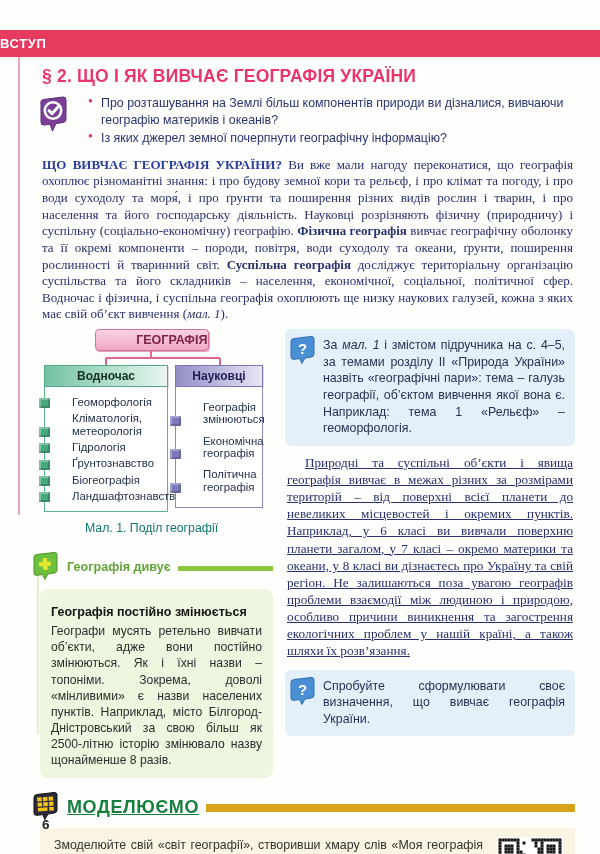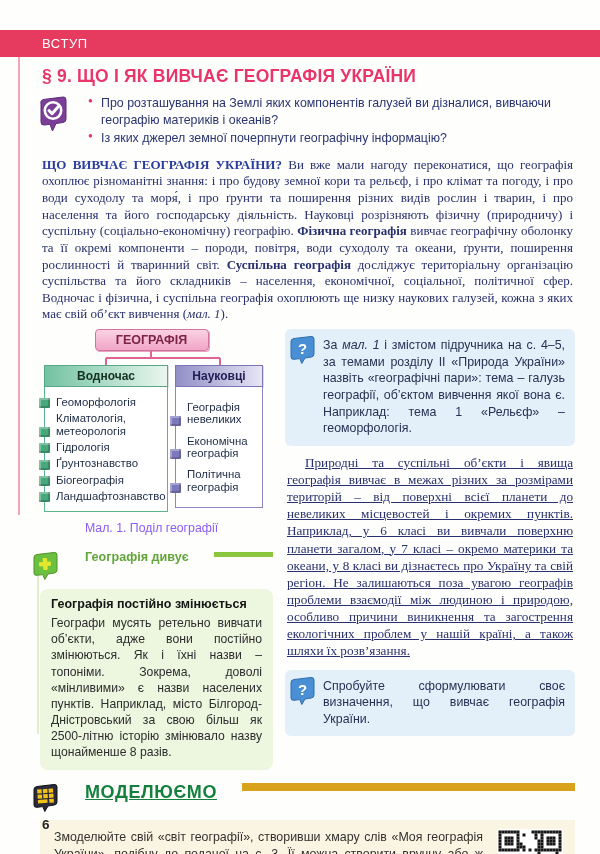--- a/index.html
+++ b/index.html
@@ -2,21 +2,21 @@
 <html lang="uk"><head>
 <meta charset="utf-8">
 <style>
   html,body{margin:0;padding:0;background:#ffffff;}
   body{width:600px;height:854px;overflow:hidden;font-family:"Liberation Sans",sans-serif;}
   .page{position:relative;width:600px;height:854px;background:#fefefc;}
 
   
   .section-bar{position:absolute;top:30px;left:0;width:600px;height:27px;background:#e73a5f;
     display:flex;align-items:center;}
-  .section-bar span{color:#ffffff;font-weight:normal;font-size:13px;letter-spacing:.6px;padding-left:42px;}
+  .section-bar span{color:#ffffff;font-weight:bold;font-size:13px;letter-spacing:.6px;}
 
   
   .pink-rule{position:absolute;left:18px;top:57px;width:2px;height:458px;background:#f2a4bd;}
   .green-rule{position:absolute;left:37px;top:576px;width:2px;height:158px;background:#e4edca;}
 
   .content{position:absolute;left:30px;top:62px;width:545px;}
 
   .para-title{color:#e8356b;font-size:17.5px;font-weight:bold;margin:4px 0 8px 12px;letter-spacing:.2px;}
 
   
@@ -37,47 +37,47 @@
   .ref-italic{font-style:italic;}
 
   
   .cols{display:flex;gap:12px;margin:4px 0 0 0;}
   .col-left{width:243px;flex:none;}
   .col-right{flex:1;min-width:0;}
 
   
   .diagram{width:243px;}
   .geo-root{width:112px;margin:0 auto;background:linear-gradient(180deg,#fad2e2,#f1a6c6);
-    border:1px solid #d4729e;border-radius:4px;text-align:center;font-weight:bold;color:#7c2347;
+    border:1px solid #d4729e;border-radius:4px;text-align:right;font-weight:bold;color:#7c2347;
     font-size:12.5px;padding:3px 0;box-shadow:1px 1px 0 #e4a4c0;}
   .connector{display:block;width:243px;height:14px;}
   .branches{display:flex;justify-content:space-between;padding:0 10px 0 14px;}
   .branch{display:block;}
   .branch.phys{width:124px;}
   .branch.soc{width:88px;}
   .branch-header{font-weight:bold;text-align:center;font-size:12px;padding:3px 0;
     border:1px solid #57a886;color:#14321f;background:linear-gradient(90deg,#74c2a2,#e9f6ef);
     box-shadow:1px 1px 0 rgba(0,0,0,.12);}
   .soc .branch-header{border-color:#7a76b5;color:#201d52;background:linear-gradient(90deg,#918ec6,#e7e5f5);}
   .branch-body{background:#fff;border:1.6px solid #5cb48e;border-top:none;padding:5px 2px 5px 16px;}
   .soc .branch-body{border-color:#8b88c0;}
-  .d-item{display:flex;align-items:flex-end;font-size:11.4px;color:#22304a;line-height:1.08;margin:4px 0;}
+  .d-item{display:flex;align-items:flex-end;font-size:11.4px;color:#22304a;line-height:1.08;margin:4px 0;gap:16px;}
   .soc .d-item{margin:9px 0;}
   .cube{flex:none;width:11px;height:10px;margin:1px 6px 0 -22px;background:#46a87c;border-radius:1px;
     box-shadow:inset -2px -2px 0 rgba(0,0,0,.18), inset 2px 2px 0 rgba(255,255,255,.3);}
   .soc .cube{background:#7d7abc;}
 
-  .fig-caption{text-align:center;color:#8b5cf6;font-size:12.3px;line-height:1.3;margin:9px 0 0 0;}
+  .fig-caption{text-align:center;color:#0f766e;font-size:12.3px;line-height:1.3;margin:9px 0 0 0;}
 
   
   .surprise{margin-top:13px;}
-  .mini-header{display:flex;gap:25px;}
+  .mini-header{display:flex;align-items:center;gap:7px;}
   .mini-header .label-green{color:#62a63a;font-weight:bold;font-size:12.6px;white-space:nowrap;}
   .mini-header .bar-green{flex:1;height:5px;background:#8cc63f;margin-top:2px;}
-  .surprise-box{background:#edf6df;border-radius:8px;padding:8px 11px 10px 11px;margin:5px 0 0 10px;}
+  .surprise-box{background:#edf6df;border-radius:8px;padding:16px 11px 10px 11px;margin:5px 0 0 10px;}
   .surprise-title{font-weight:bold;color:#151515;font-size:12.5px;margin-bottom:4px;}
   .surprise-text{font-size:12.2px;color:#2d2d2d;line-height:1.32;text-align:justify;}
 
   
   .task-box{position:relative;background:#e3eff9;border-radius:6px;padding:8px 10px 9px 38px;
     font-size:12.4px;color:#273254;line-height:1.34;text-align:justify;}
   .task-box .badge{position:absolute;left:2px;top:5px;}
   .task-box + .right-para{text-decoration:underline;}
 
   .right-para{font-family:"Liberation Serif",serif;font-size:13.2px;line-height:1.3;color:#28306e;
@@ -101,32 +101,32 @@
 
   <div class="section-bar">
     <span>ВСТУП</span>
   </div>
 
   <div class="pink-rule"></div>
   <div class="green-rule"></div>
 
   <div class="content">
 
-    <div class="para-title">§ 9. ЩО І ЯК ВИВЧАЄ ГЕОГРАФІЯ УКРАЇНИ</div>
+    <div class="para-title">§ 2. ЩО І ЯК ВИВЧАЄ ГЕОГРАФІЯ УКРАЇНИ</div>
 
     <div class="intro">
       <span class="badge">
         <svg width="32" height="38" viewBox="0 0 32 38">
           <path d="M5 9 Q4 5 8 4.4 L27 2 Q30 1.6 30 5 L30 24 Q30 27 27 27.5 L20 28.5 L16.5 36 L14 29.3 L8 30 Q5 30.4 5 27 Z" fill="#7b3f98" stroke="#5e2d77" stroke-width="1"></path>
           <circle cx="17" cy="15.5" r="8.2" fill="none" stroke="#ffffff" stroke-width="2.6"></circle>
           <path d="M13 15.5 l3 3.2 l6.2 -7" stroke="#ffffff" stroke-width="3" fill="none" stroke-linecap="round" stroke-linejoin="round"></path>
         </svg>
       </span>
       <ul>
-        <li><span>Про розташування на Землі яких компонентів галузей ви дізналися, вивчаючи географію материків і океанів?</span></li>
+        <li><span>Про розташування на Землі більш компонентів природи ви дізналися, вивчаючи географію материків і океанів?</span></li>
         <li><span>Із яких джерел земної почерпнути географічну інформацію?</span></li>
       </ul>
     </div>
 
     <p class="main-para"><span class="lead-q">ЩО ВИВЧАЄ ГЕОГРАФІЯ УКРАЇНИ?</span><span> Ви вже мали нагоду переконатися, що географія охоплює різноманітні знання: і про будову земної кори та рельєф, і про клімат та погоду, і про води суходолу та моря́, і про ґрунти та поширення різних видів рослин і тварин, і про населення та його господарську діяльність. Науковці розрізняють фізичну (природничу) і суспільну (соціально-економічну) географію. </span><span class="bold-term">Фізична географія</span><span> вивчає географічну оболонку та її окремі компоненти – породи, повітря, води суходолу та океани, ґрунти, поширення рослинності й тваринний світ. </span><span class="bold-term">Суспільна географія</span><span> досліджує територіальну організацію суспільства та його складників – населення, економічної, соціальної, політичної сфер. Водночас і фізична, і суспільна географія охоплюють ще низку наукових галузей, кожна з яких має свій об’єкт вивчення (</span><span class="ref-italic">мал. 1</span><span>).</span></p>
 
     <div class="cols">
 
       <div class="col-left">
 
@@ -163,21 +163,21 @@
                     <span class="cube"></span>
                     <span>Ландшафтознавство</span>
                   </div>
               </div>
             </div>
             <div class="branch soc">
               <div class="branch-header">Науковці</div>
               <div class="branch-body">
                 <div class="d-item">
                     <span class="cube"></span>
-                    <span>Географія невеликих</span>
+                    <span>Географія змінюються</span>
                   </div>
                 <div class="d-item">
                     <span class="cube"></span>
                     <span>Економічна географія</span>
                   </div>
                 <div class="d-item">
                     <span class="cube"></span>
                     <span>Політична географія</span>
                   </div>
               </div>

